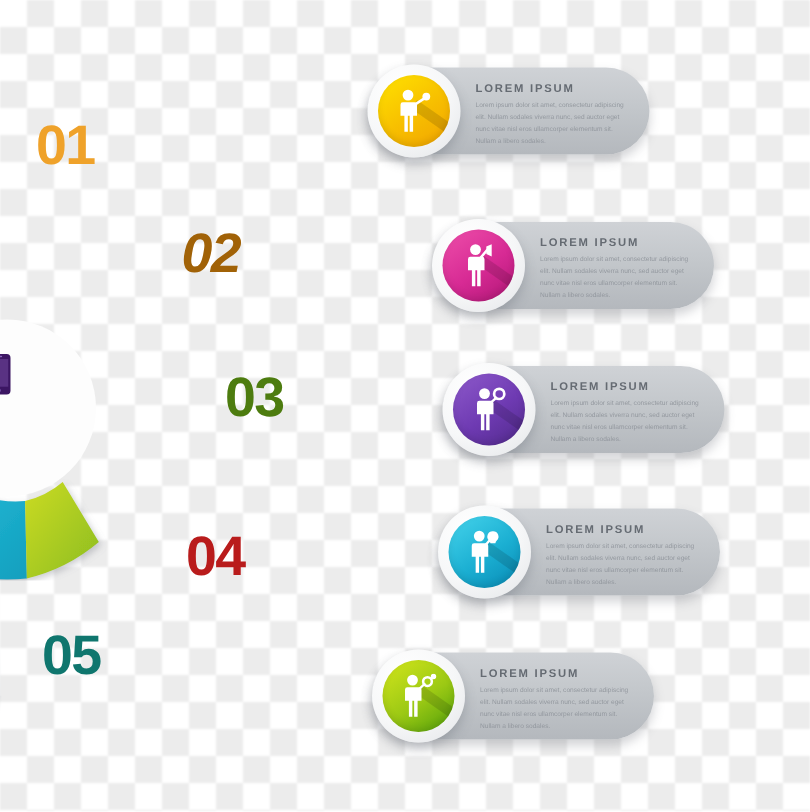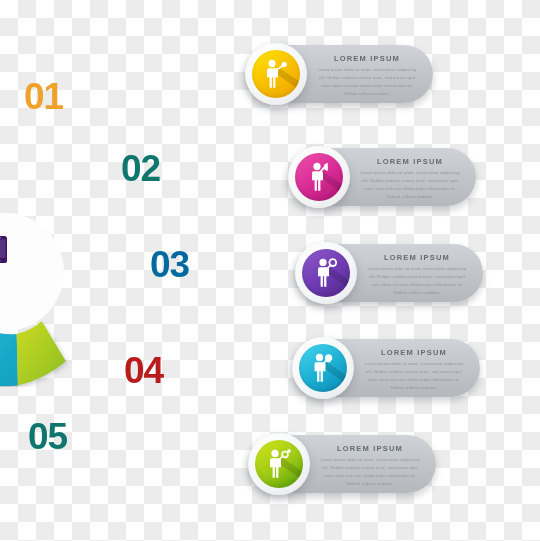--- a/index.html
+++ b/index.html
@@ -33,21 +33,21 @@
   
   .card{
     position:absolute;
     height:58px;
     border-radius:29px;
     background:linear-gradient(180deg,#cfd2d6 0%,#c3c7cb 45%,#b4b8bd 100%);
     box-shadow:0 4px 7px rgba(90,95,105,.28);
   }
   .card-text{
     position:absolute;
-    left:72px;top:9px;right:16px;text-align:center;
+    left:72px;top:9px;right:16px;
   }
   .card-title{
     font-family:"Liberation Sans",sans-serif;
     font-size:7.5px;
     font-weight:700;
     letter-spacing:1.2px;
     color:#5d636b;
     margin:0 0 3px 0;
     opacity:.92;
   }
@@ -191,22 +191,22 @@
   <g transform="translate(22,168)">
     <circle cx="16" cy="18" r="12.2" fill="none" stroke="#5b7a0a" stroke-width="3"></circle>
     <circle cx="16" cy="18" r="6.8" fill="none" stroke="#5b7a0a" stroke-width="3"></circle>
     <circle cx="16" cy="18" r="2.2" fill="#5b7a0a"></circle>
     <path d="M16 18 L 2.5 4.5" stroke="#5b7a0a" stroke-width="3.2" stroke-linecap="round"></path>
     <path d="M0.5 0 l7.6 2.1 l-5.5 5.5 z" fill="#5b7a0a"></path>
   </g>
 </svg>
 
 <div class="step-num" style="left:24px;top:78px;color:#EFA22A;">01</div>
-<div class="step-num" style="left:121px;top:150px;color:#0f766e;">02</div>
-<div class="step-num" style="left:150px;top:246px;color:#0369a1;">03</div>
+<div class="step-num" style="left:121px;top:150px;color:#a16207;font-style:italic;">02</div>
+<div class="step-num" style="left:150px;top:246px;color:#4d7c0f;">03</div>
 <div class="step-num" style="left:124px;top:352px;color:#b91c1c;">04</div>
 <div class="step-num" style="left:28px;top:418px;color:#0f766e;">05</div>
 
 <div class="card" style="left:245px;top:45px;width:188px;">
   <div class="card-text">
     <div class="card-title">LOREM IPSUM</div>
     <div class="card-body">Lorem ipsum dolor sit amet, consectetur adipiscing elit. Nullam sodales viverra nunc, sed auctor eget nunc vitae nisl eros ullamcorper elementum sit. Nullam a libero sodales.</div>
   </div>
 </div>
 <div class="badge" style="left:245px;top:43px;">

